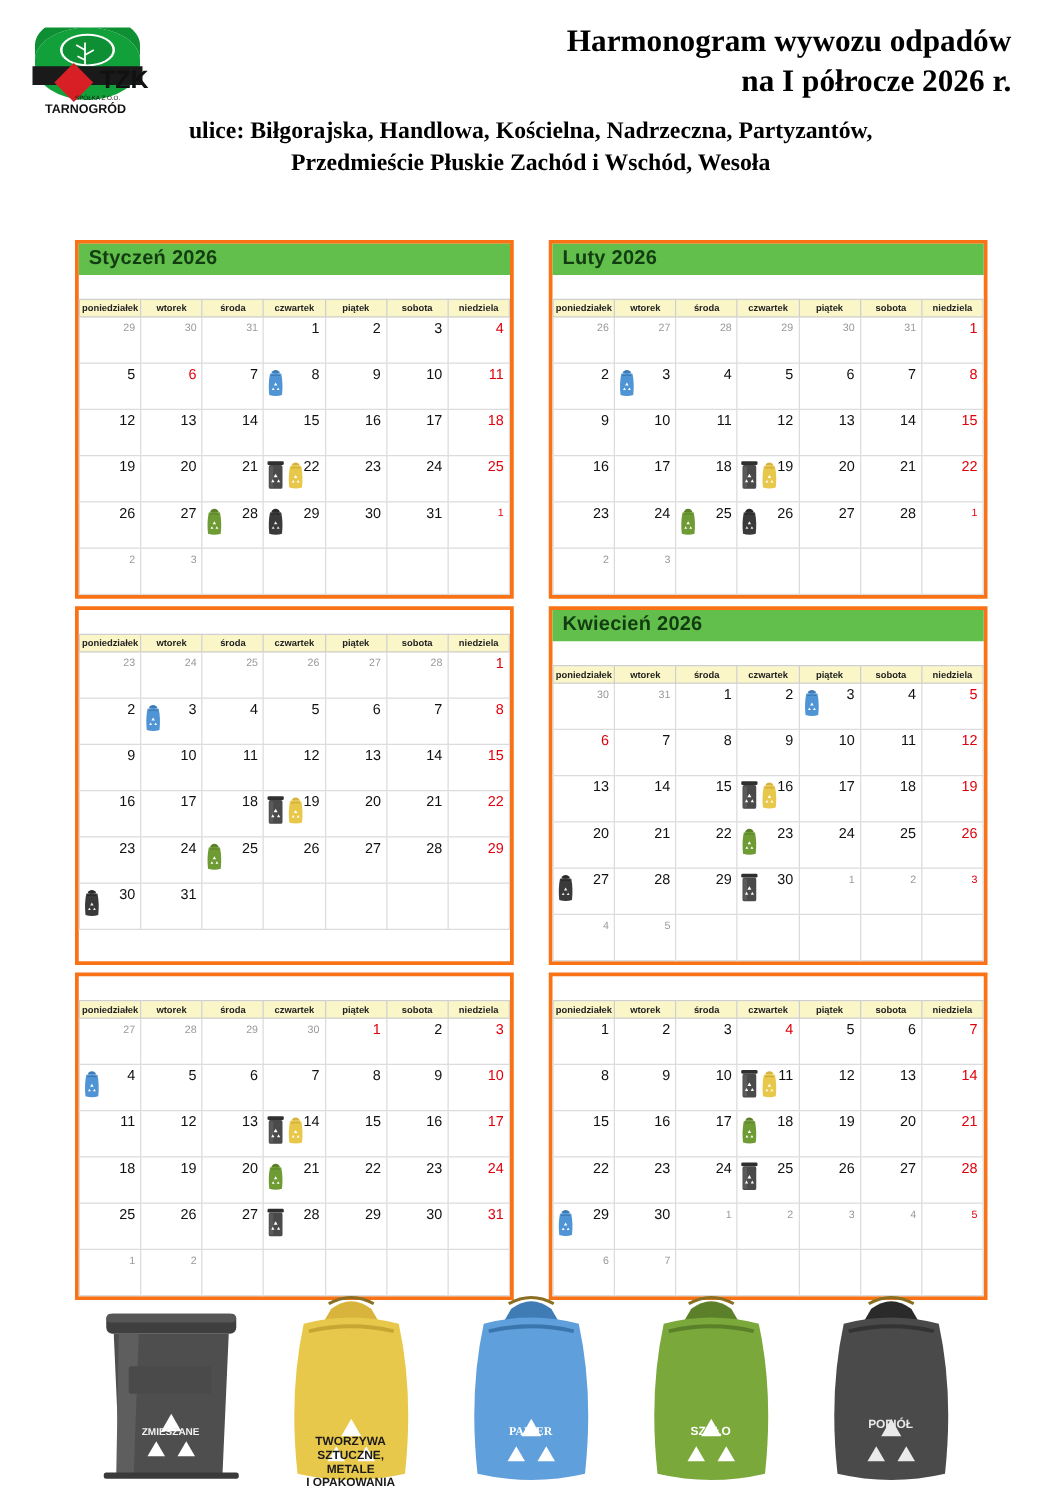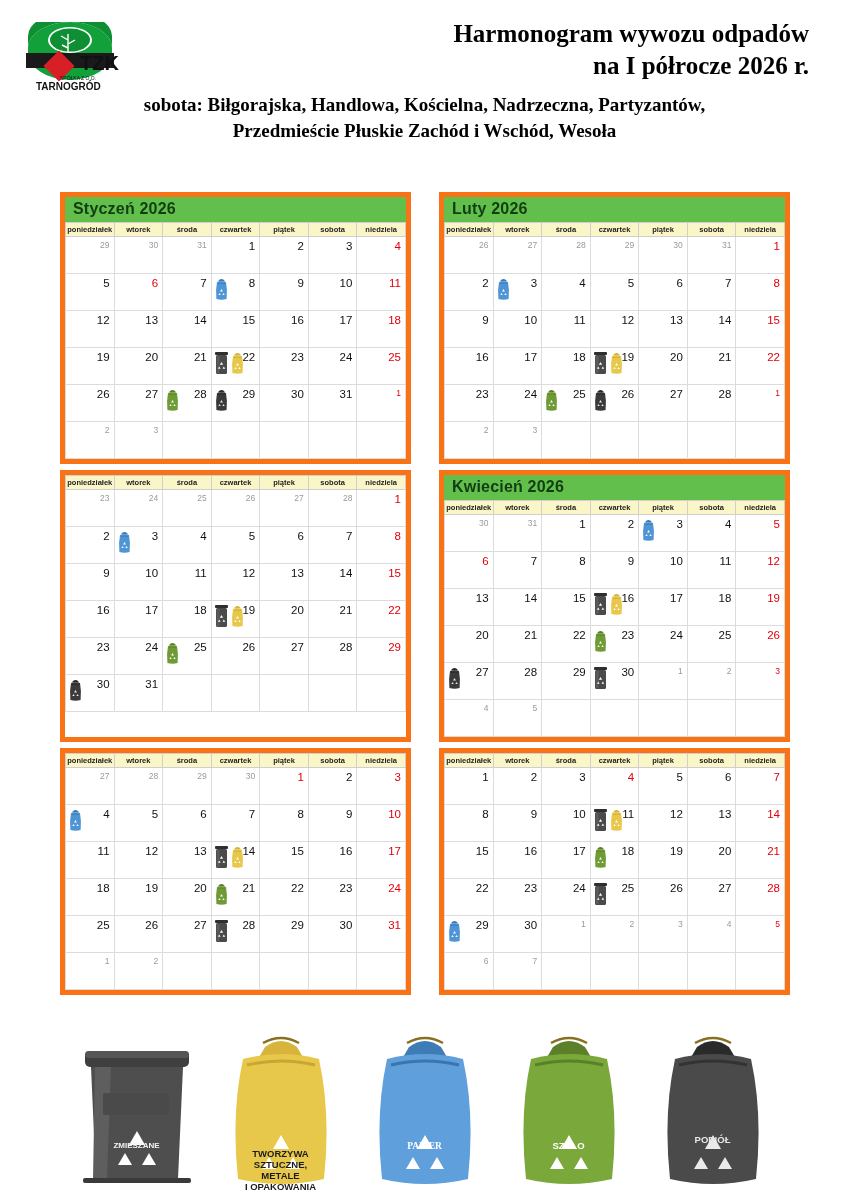--- a/index.html
+++ b/index.html
@@ -28,33 +28,33 @@
     margin:10px 40px 0 40px;
   }
 
   
   .cal-wrap {
     position:absolute; left:60px; top:192px; width:730px;
     display:flex; flex-wrap:wrap; gap:0px 28px;
   }
   .month {
     width:351px;
-    border:5px solid #f97316;
+    border:3px solid #f97316;
     background:#fff;
     margin-bottom:6px;
   }
   .month-title {
     background:#63bf4b;
     color:#123d12;
     font-size:16px; font-weight:bold;
     padding:3px 8px 4px 8px;
     font-family:"Liberation Sans", sans-serif;
     letter-spacing:.2px;
   }
-  table.cal { border-collapse:collapse; width:100%; table-layout:fixed; }
+  table.cal { border-collapse:collapse; width:100%; table-layout:fixed;margin-top:19px; }
   table.cal th {
     background:#fbf6c8;
     font-family:"Liberation Sans", sans-serif;
     font-size:7.5px; font-weight:bold;
     color:#222;
     border:1px solid #cfcfcf;
     padding:2px 0 2px 0;
     text-align:center;
   }
   table.cal td {
@@ -124,21 +124,21 @@
       <text x="14" y="68" font-family="Liberation Sans, sans-serif" font-size="10" font-weight="bold" fill="#111">TARNOGRÓD</text>
     </svg>
   </div>
 
   <div class="title">
     <div>Harmonogram wywozu odpadów</div>
     <div>na I półrocze 2026 r.</div>
   </div>
 
   <div class="subtitle">
-    <div>sobota: Biłgorajska, Handlowa, Kościelna, Nadrzeczna, Partyzantów,</div>
+    <div>ulice: Biłgorajska, Handlowa, Kościelna, Nadrzeczna, Partyzantów,</div>
     <div>Przedmieście Płuskie Zachód i Wschód, Wesoła</div>
   </div>
 </div>
 
 <div class="cal-wrap" id="cal-wrap">
     <div class="month">
       <div class="month-title">Styczeń 2026</div>
       <table class="cal">
         <thead>
           <tr>

